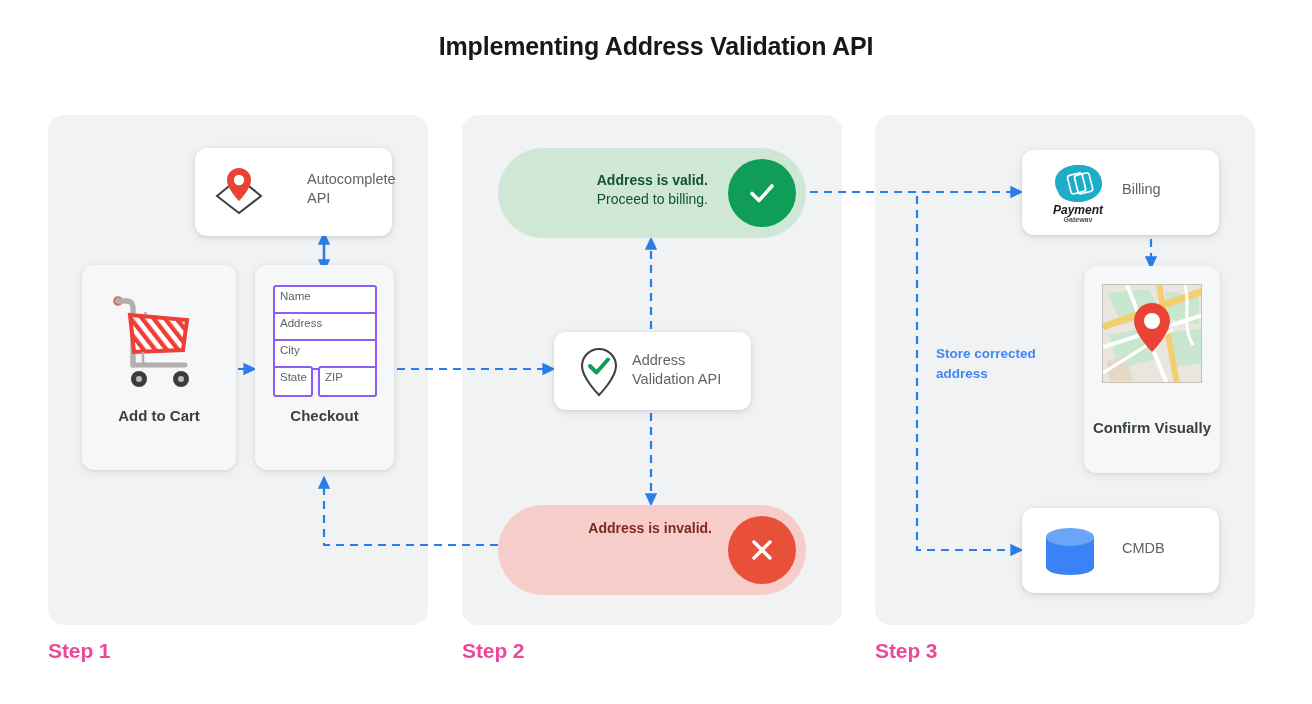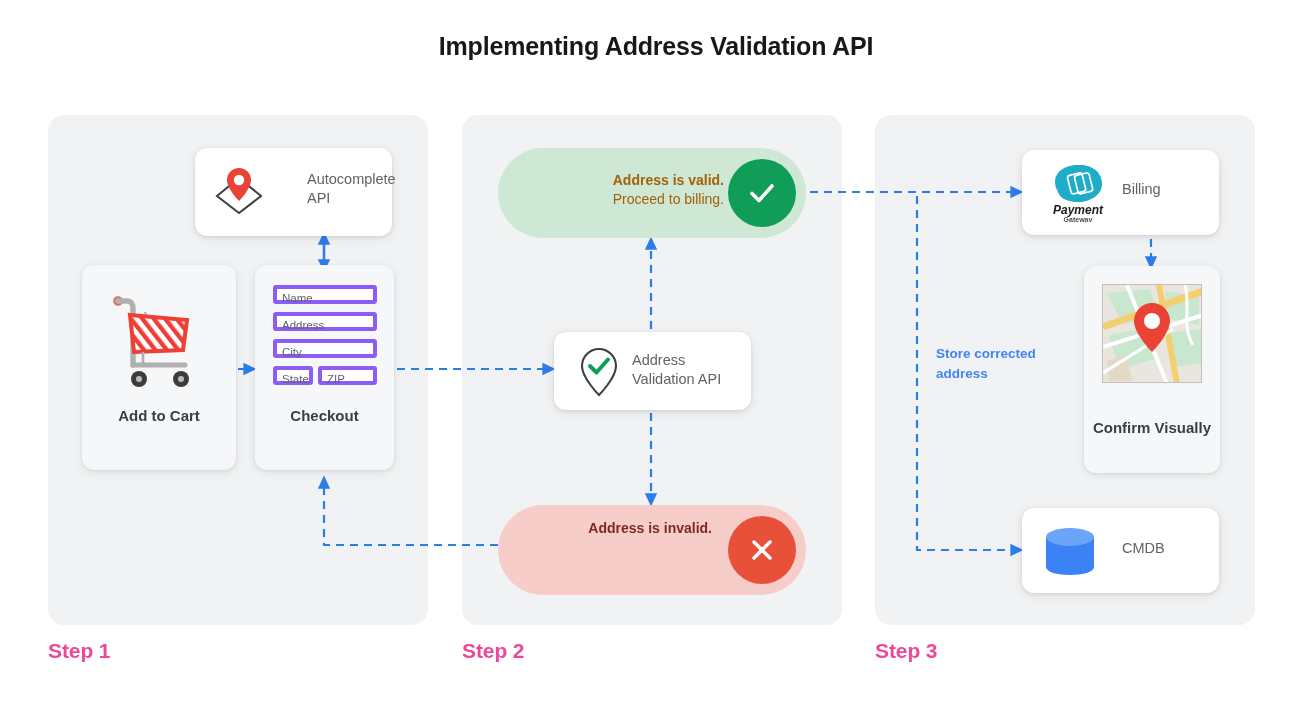--- a/index.html
+++ b/index.html
@@ -55,40 +55,40 @@
     font-size:14.5px;color:#5f6368;line-height:19px;margin-left:32px;
   }
 
   #cart-card{left:82px;top:265px;width:154px;height:205px;}
   #cart-icon{position:absolute;left:23px;top:24px;width:94px;height:104px;}
   #cart-label{top:141px;}
 
   #checkout-card{left:255px;top:265px;width:139px;height:205px;}
   #checkout-label{top:141px;}
   .field{
-    position:absolute;background:#ffffff;border:4px solid #8b5cf6;
+    position:absolute;background:#ffffff;border:2px solid #8b5cf6;
     border-radius:3px;color:#5f6368;font-size:11.5px;
-    padding-left:5px;line-height:19px;height:19px;box-sizing:border-box;
+    padding-left:5px;line-height:19px;height:31px;box-sizing:border-box;
   }
   #f-name{left:18px;top:20px;width:104px;}
   #f-address{left:18px;top:47px;width:104px;}
   #f-city{left:18px;top:74px;width:104px;}
   #f-state{left:18px;top:101px;width:40px;}
   #f-zip{left:63px;top:101px;width:59px;}
 
   
   .pill{
     position:absolute;border-radius:45px;
   }
   #valid-pill{left:498px;top:148px;width:308px;height:90px;background:#cfe8d5;}
   #invalid-pill{left:498px;top:505px;width:308px;height:90px;background:#f7cdc9;}
   .pill-text{
     position:absolute;text-align:right;line-height:19px;font-size:14px;
   }
-  #valid-text{left:32px;top:23px;width:194px;color:#a16207;}
+  #valid-text{left:16px;top:23px;width:194px;color:#14532d;}
   #invalid-text{left:20px;top:14px;width:194px;color:#7d2822;}
   .pill-text b{font-weight:bold;display:block;}
   .pill-badge{
     position:absolute;right:10px;top:11px;width:68px;height:68px;
     border-radius:50%;display:flex;align-items:center;justify-content:center;
   }
   #valid-badge{background:#0f9d58;}
   #invalid-badge{background:#e8503a;}
 
   #avapi-card{left:554px;top:332px;width:197px;height:78px;}

